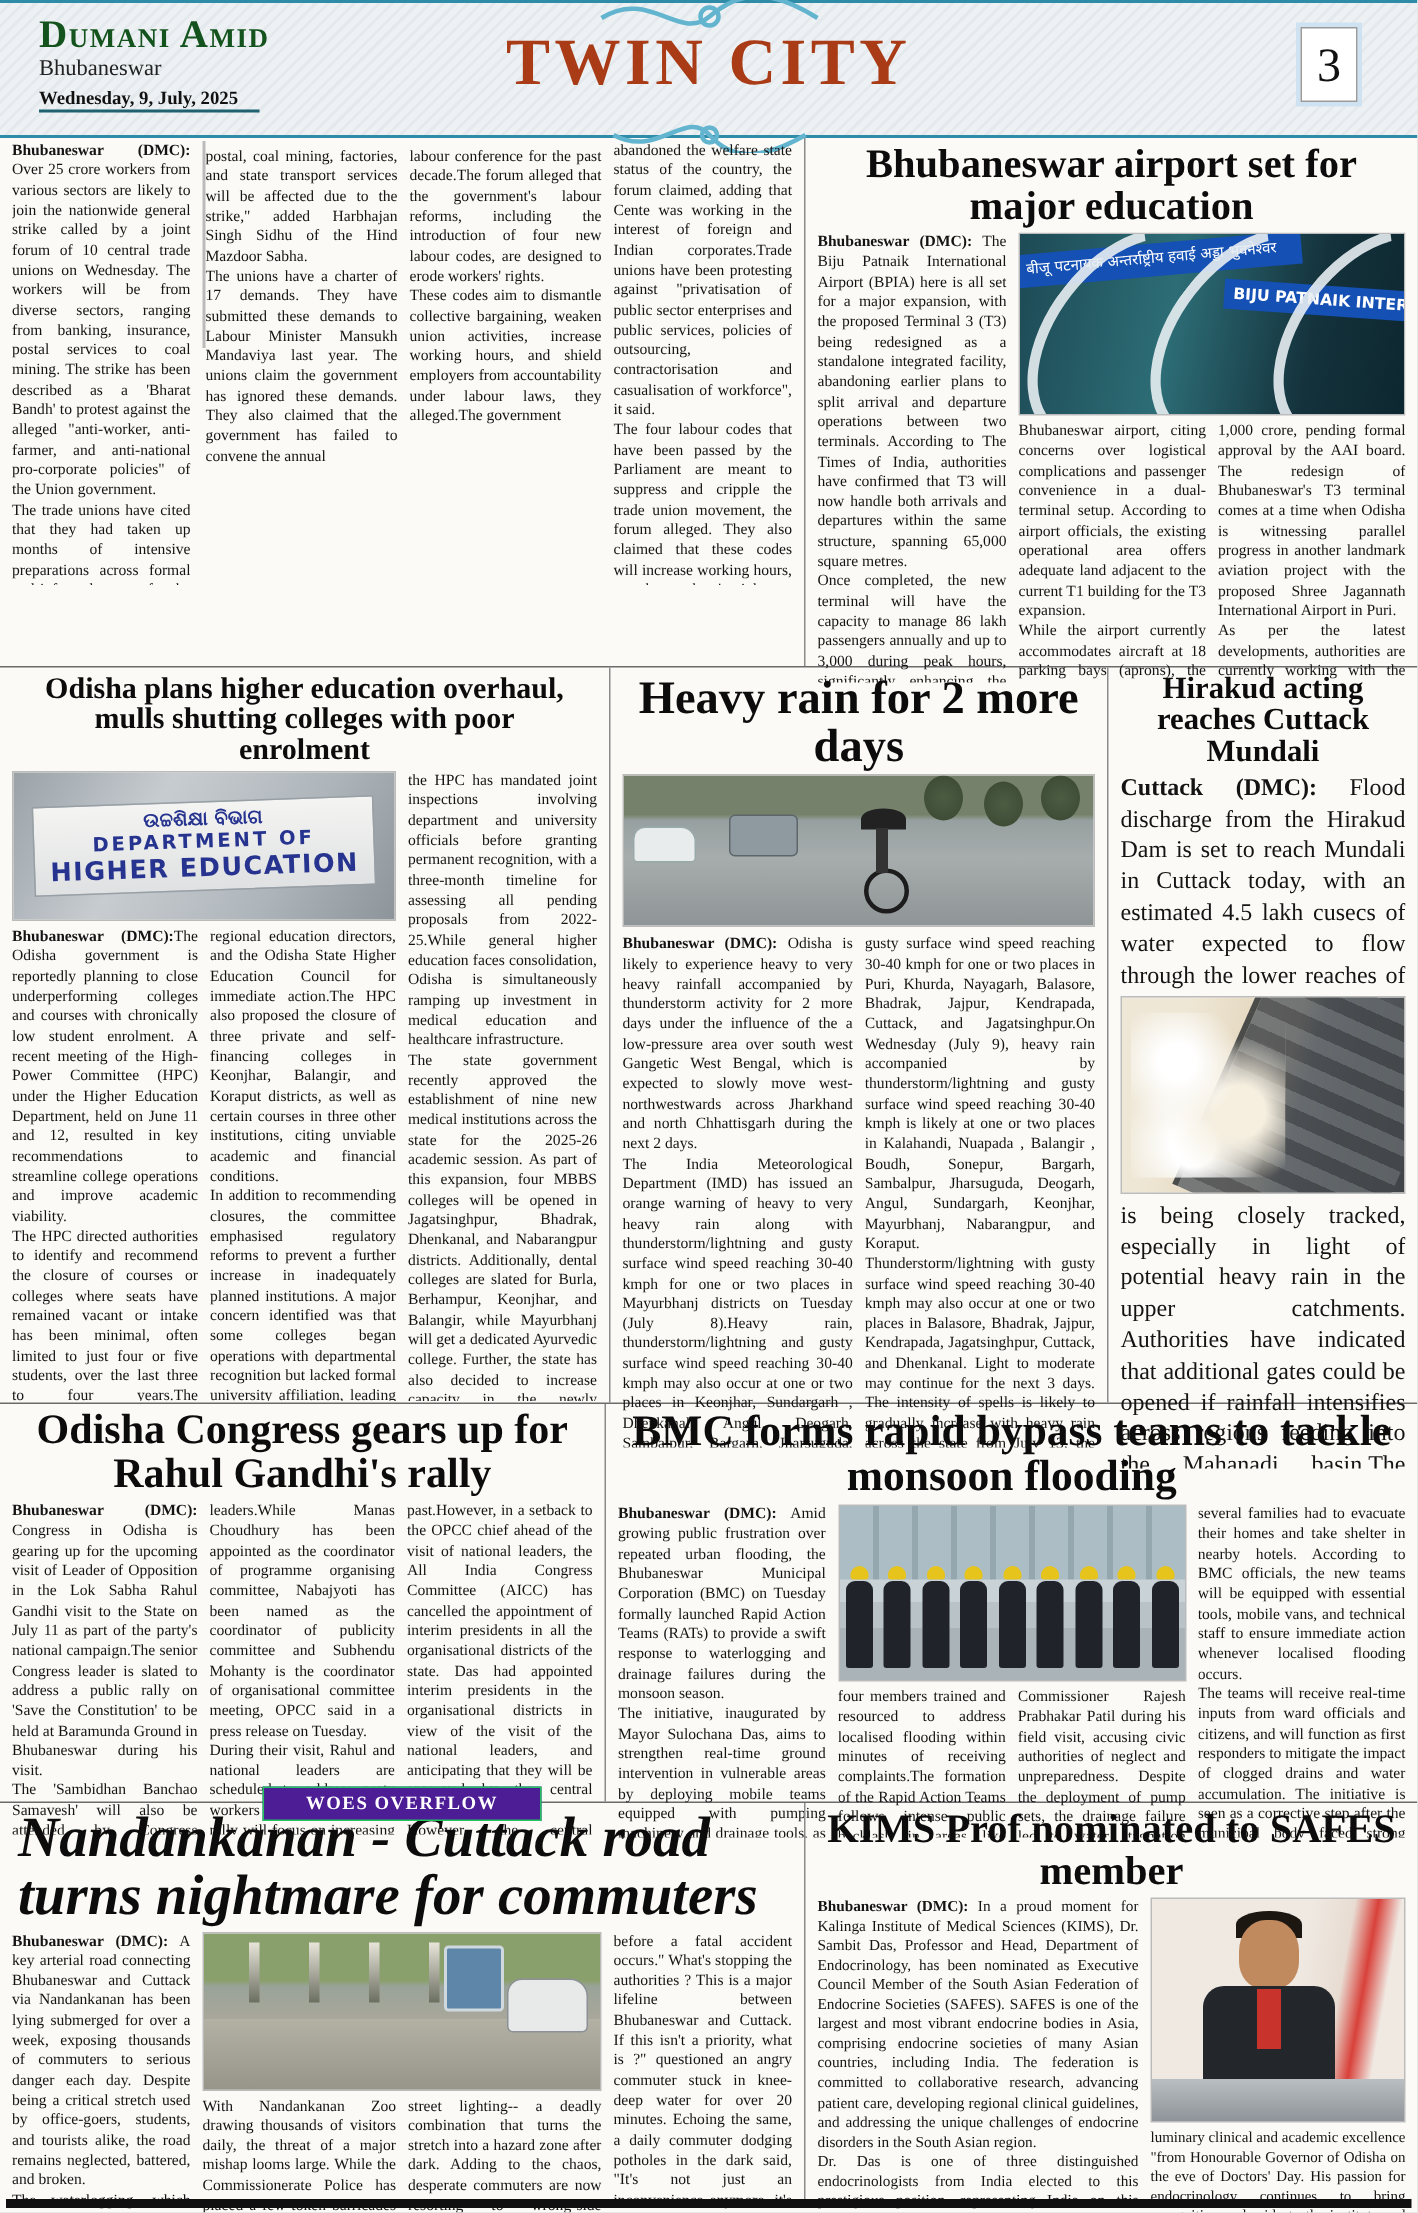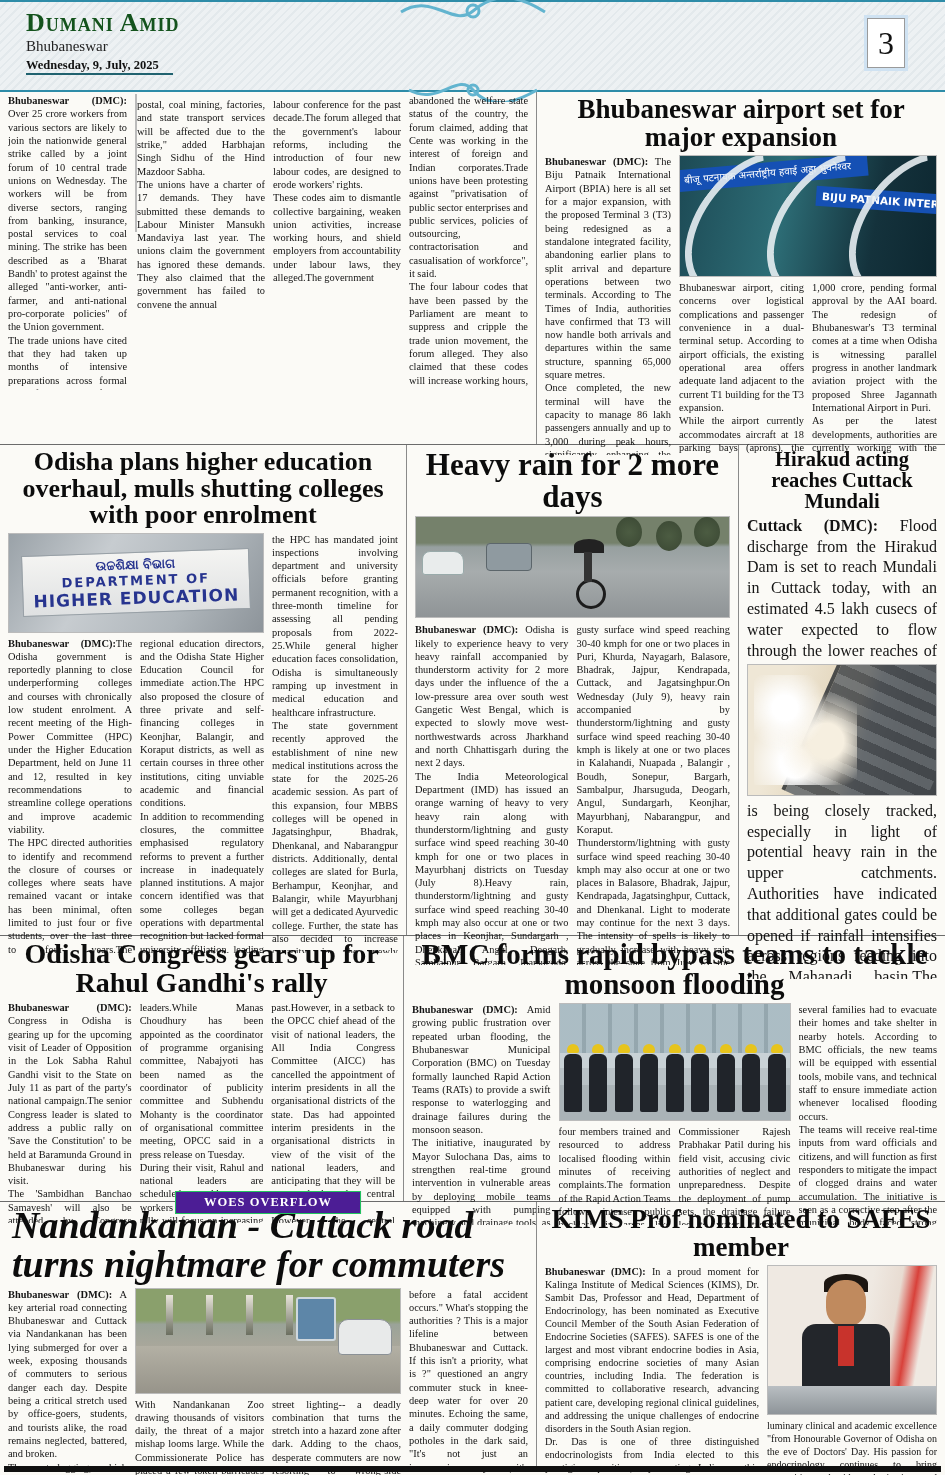--- a/index.html
+++ b/index.html
@@ -49,21 +49,21 @@
   .airport-right{flex:1;display:flex;flex-direction:column;}
   .airport-photo{height:122px;background:linear-gradient(100deg,#1d4a55,#2d6d76 40%,#14323c 75%,#0d2730);}
   .sign-strip{position:absolute;left:-4px;top:6px;width:72%;height:22px;background:#1550b4;transform:rotate(-5deg);
     color:#fff;font-size:10px;white-space:nowrap;overflow:hidden;line-height:22px;padding-left:8px;font-family:"DejaVu Sans",sans-serif;}
   .sign-strip2{position:absolute;right:-4px;top:34px;width:46%;height:20px;background:#1550b4;transform:rotate(4deg);
     color:#fff;font-size:10.5px;font-weight:bold;white-space:nowrap;overflow:hidden;line-height:20px;padding-left:6px;font-family:"DejaVu Sans",sans-serif;}
   .arc{position:absolute;bottom:-30px;width:90px;height:150px;border:7px solid #e7eef2;border-radius:50%;border-right-color:transparent;border-top-color:transparent;transform:rotate(38deg);opacity:.9;}
   
   .band.r2{height:490px;}
   .art-edu{width:407px;}
-  .art-edu .hl{font-size:26px;}
+  .art-edu .hl{font-size:20px;}
   .art-rain{width:332px;}
   .art-rain .hl{font-size:31px;}
   .art-hirakud{flex:1;}
   .art-hirakud .hl{font-size:20.5px;}
   .edu-body{display:flex;gap:8px;height:420px;}
   .edu-left{width:256px;display:flex;flex-direction:column;flex:0 0 auto;}
   .edu-photo{height:100px;background:linear-gradient(120deg,#9aa2a8,#c7ccd0 35%,#aeb5ba 70%,#8d949a);display:flex;align-items:center;justify-content:center;}
   .edu-sign{background:linear-gradient(#f4f4f2,#dfe1e2);border:1px solid #98a0a6;padding:4px 10px;text-align:center;transform:rotate(-2deg);color:#27348f;}
   .edu-sign .l1{font-size:13px;font-weight:bold;font-family:"DejaVu Sans",sans-serif;}
   .edu-sign .l2{font-size:13px;font-weight:bold;letter-spacing:2px;font-family:"DejaVu Sans",sans-serif;}
@@ -130,20 +130,21 @@
   <header class="masthead">
     <svg class="flourish top" width="160" height="26" viewBox="0 0 160 26">
       <path d="M8 14 C 40 -6, 60 30, 80 13 S 120 -6, 152 14" fill="none" stroke="#62b4cf" stroke-width="3"></path>
       <circle cx="80" cy="13" r="6" fill="none" stroke="#62b4cf" stroke-width="3"></circle>
     </svg>
     <div class="brand">
       <div class="brand-name">Dumani Amid</div>
       <div class="brand-city">Bhubaneswar</div>
       <div class="brand-date">Wednesday, 9, July, 2025</div>
     </div>
+    <div class="section-title">TWIN CITY</div>
     <div class="page-num">3</div>
     <svg class="flourish bottom" width="140" height="24" viewBox="0 0 140 24">
       <path d="M6 12 C 36 28, 54 -6, 70 12 S 106 28, 134 12" fill="none" stroke="#62b4cf" stroke-width="3"></path>
       <circle cx="70" cy="12" r="5" fill="none" stroke="#62b4cf" stroke-width="3"></circle>
     </svg>
   </header>
 
   <section class="band r1">
     <article class="art-bandh vdiv-r">
       <div class="bandh-body">
@@ -162,21 +163,21 @@
             <div class="col bt">labour conference for the past decade.The forum alleged that the government's labour reforms, including the introduction of four new labour codes, are designed to erode workers' rights.
 These codes aim to dismantle collective bargaining, weaken union activities, increase working hours, and shield employers from accountability under labour laws, they alleged.The government</div>
           </div>
         </div>
         <div class="col bt">abandoned the welfare state status of the country, the forum claimed, adding that Cente was working in the interest of foreign and Indian corporates.Trade unions have been protesting against "privatisation of public sector enterprises and public services, policies of outsourcing, contractorisation and casualisation of workforce", it said.
 The four labour codes that have been passed by the Parliament are meant to suppress and cripple the trade union movement, the forum alleged. They also claimed that these codes will increase working hours, snatch workers' right to collective bargaining, right to strike, and decriminalise violation of labour laws by employers.The Samyukta Kisan Morcha and joint front of the agricultural workers unions have extended support to this strike.</div>
       </div>
     </article>
 
     <article class="art-airport">
-      <h1 class="hl">Bhubaneswar airport set for major expansion</h1>
+      <h1 class="hl">Bhubaneswar airport set for major education</h1>
       <div class="cols" style="height:300px;">
         <div class="col bt" style="flex:0 0 126px;"><b class="dl">Bhubaneswar (DMC):</b><span> The Biju Patnaik International Airport (BPIA) here is all set for a major expansion, with the proposed Terminal 3 (T3) being redesigned as a standalone integrated facility, abandoning earlier plans to split arrival and departure operations between two terminals. According to The Times of India, authorities have confirmed that T3 will now handle both arrivals and departures within the same structure, spanning 65,000 square metres.
 Once completed, the new terminal will have the capacity to manage 86 lakh passengers annually and up to 3,000 during peak hours, significantly enhancing the airport's operational efficiency and passenger experience.Reports stated that earlier, airport planners had proposed a segregated terminal model where T1 would handle one function while the new T3 would serve the other.However, following stakeholder consultations, the Airports Authority of India (AAI) decided on an integrated design for</span></div>
         <div class="airport-right">
           <div class="photo airport-photo">
             <div class="sign-strip">बीजू पटनायक अन्तर्राष्ट्रीय हवाई अड्डा  भुवनेश्वर</div>
             <div class="sign-strip2">BIJU PATNAIK INTERNAT</div>
             <div class="arc" style="left:18px;"></div>
             <div class="arc" style="left:100px;"></div>
             <div class="arc" style="left:182px;"></div>

